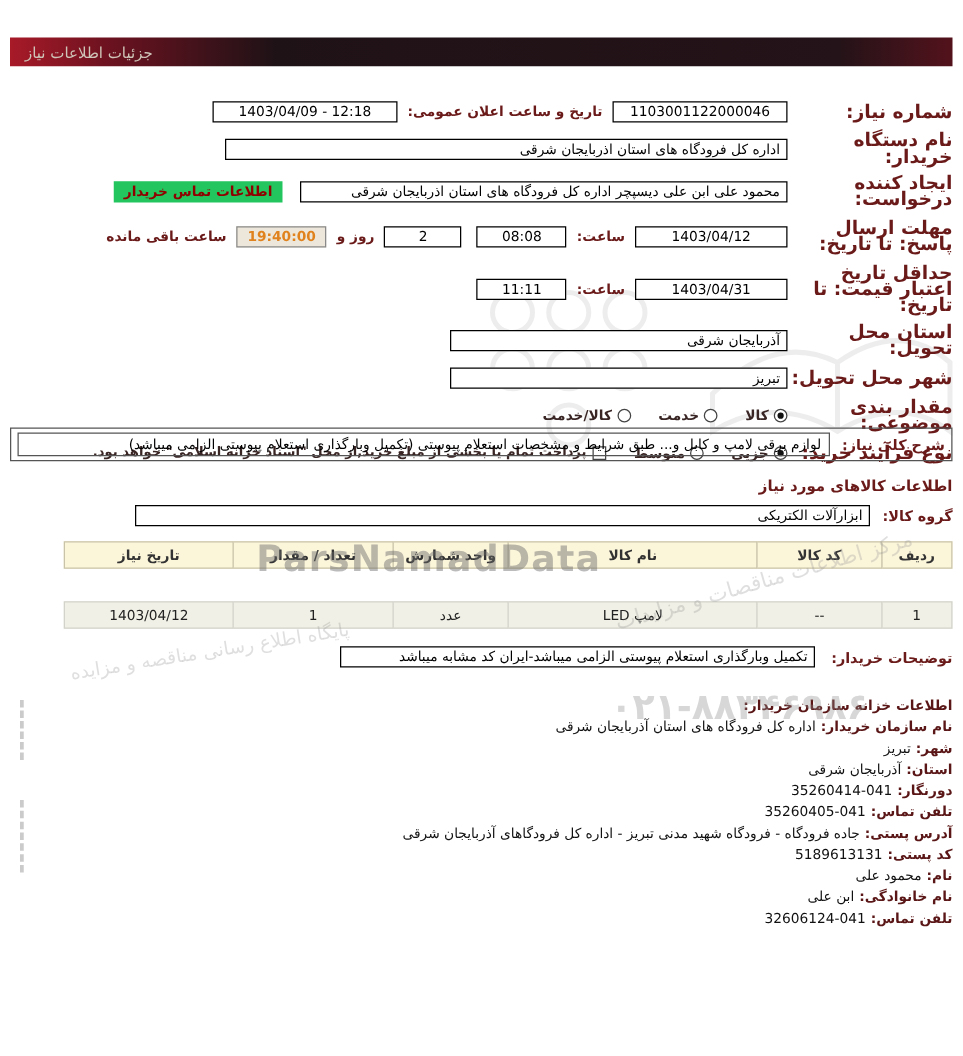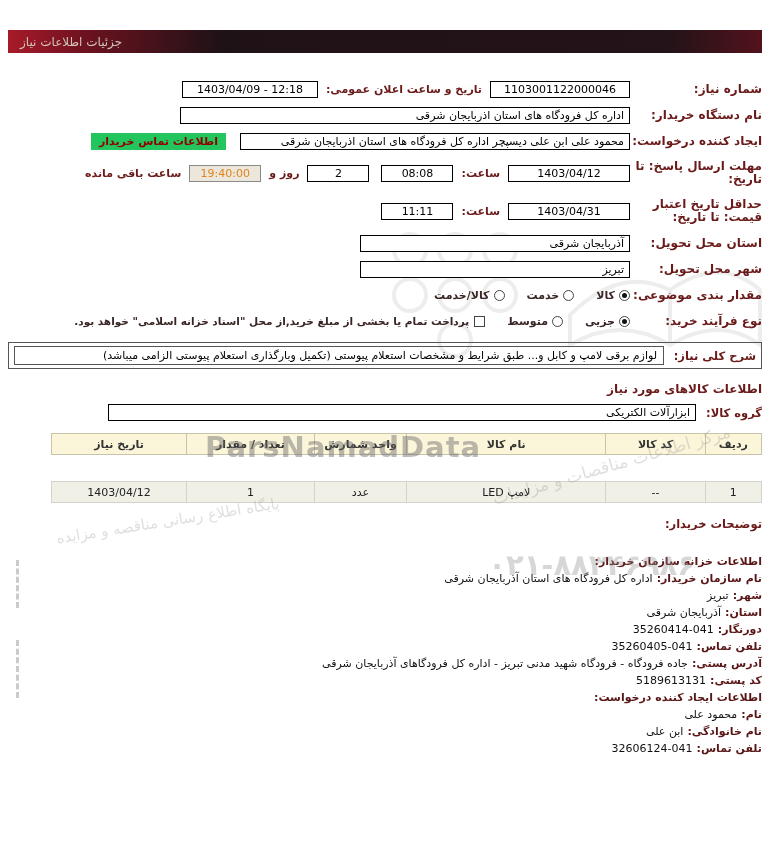--- a/index.html
+++ b/index.html
@@ -18,34 +18,34 @@
     background:linear-gradient(to left, #53121c 0%, #241318 12%, #1f1216 72%, #6e1220 90%, #a81a28 100%);
     color:#cfc5b8; display:flex; align-items:center; padding:0 12px;
     font-size:12px;
     justify-content:flex-end;
   }
 
   
   .form { position:absolute; top:80px; right:0; left:0; }
   .row { display:flex; align-items:center; margin:0 8px 8px 8px; min-height:18px; font-size:11.5px; }
   .row.tall { min-height:30px; }
-  .lbl  { width:132px; flex-shrink:0; font-weight:bold; color:#6b1a1a; font-size:12px; line-height:13px; }
+  .lbl  { width:132px; flex-shrink:0; font-weight:bold; color:#6b1a1a; font-size:15px; line-height:13px; }
   .lbl2 { font-weight:bold; color:#6b1a1a; font-size:11px; margin:0 8px; white-space:nowrap; }
   .box {
     border:1px solid #000; background:#fff; height:17px;
     display:flex; align-items:center; padding:0 5px; font-size:11px; color:#000;
   }
   .num { direction:ltr; justify-content:center; }
-  .w140{width:140px;} .w148{width:136px;} .w450{width:450px;} .w390{width:390px;}
+  .w140{width:140px;} .w148{width:148px;} .w450{width:450px;} .w390{width:390px;}
   .w122{width:122px;} .w72{width:72px;} .w62{width:62px;} .w270{width:270px;}
   .contact-link {
     background:#22c55e; color:#8f0000; font-weight:bold; font-size:11px;
     padding:2px 8px; margin-right:14px; white-space:nowrap; cursor:pointer;
   }
-  .remaining { background:#ece7da; border:1px solid #8a8a8a; color:#e0821d; font-weight:normal; }
+  .remaining { background:#ece7da; border:1px solid #8a8a8a; color:#e0821d; font-weight:bold; }
 
   .radio {
     width:11px; height:11px; border:1px solid #444; border-radius:50%;
     background:#fff; position:relative; flex-shrink:0; margin-left:4px;
   }
   .radio.checked::after { content:''; position:absolute; inset:2px; border-radius:50%; background:#111; }
   .chk { width:11px; height:11px; border:1px solid #444; background:#fff; flex-shrink:0; margin-left:5px; }
   .opt { font-weight:bold; color:#3a2525; font-size:11px; margin-left:22px; white-space:nowrap; }
   .note { font-weight:bold; color:#3a2525; font-size:10.5px; white-space:nowrap; }
 
@@ -217,32 +217,32 @@
         <div class="cell c2">--</div>
         <div class="cell c3">لامپ LED</div>
         <div class="cell c4">عدد</div>
         <div class="cell c5">1</div>
         <div class="cell c6 num">1403/04/12</div>
       </div>
     </div>
 
     <div class="notes-row">
       <span class="notes-lbl">توضیحات خریدار:</span>
+      <div class="box notes-box">تکمیل وبارگذاری استعلام پیوستی الزامی میباشد-ایران کد مشابه میباشد</div>
     </div>
 
     <div class="contact">
       <div class="cline ctitle">اطلاعات خزانه سازمان خریدار:</div>
       <div class="cline"><span class="cl">نام سازمان خریدار:</span><span class="cv">اداره کل فرودگاه های استان آذربایجان شرقی</span></div>
       <div class="cline"><span class="cl">شهر:</span><span class="cv">تبریز</span></div>
       <div class="cline"><span class="cl">استان:</span><span class="cv">آذربایجان شرقی</span></div>
       <div class="cline"><span class="cl">دورنگار:</span><span class="cv">041-35260414</span></div>
       <div class="cline"><span class="cl">تلفن تماس:</span><span class="cv">041-35260405</span></div>
       <div class="cline"><span class="cl">آدرس پستی:</span><span class="cv">جاده فرودگاه - فرودگاه شهید مدنی تبریز - اداره کل فرودگاهای آذربایجان شرقی</span></div>
       <div class="cline"><span class="cl">کد پستی:</span><span class="cv">5189613131</span></div>
-      <div class="cline ctitle">اطلاعات ایجاد کننده درخواست:</div>
       <div class="cline"><span class="cl">نام:</span><span class="cv">محمود علی</span></div>
       <div class="cline"><span class="cl">نام خانوادگی:</span><span class="cv">ابن علی</span></div>
       <div class="cline"><span class="cl">تلفن تماس:</span><span class="cv">041-32606124</span></div>
     </div>
   </div>
 
   <div class="wm wm-brand">ParsNamadData</div>
   <div class="wm wm-phone">۰۲۱-۸۸۳۴۶۹۸۶</div>
   <div class="wm wm-diag1">مرکز اطلاعات مناقصات و مزایدات</div>
   <div class="wm wm-diag2">پایگاه اطلاع رسانی مناقصه و مزایده</div>

